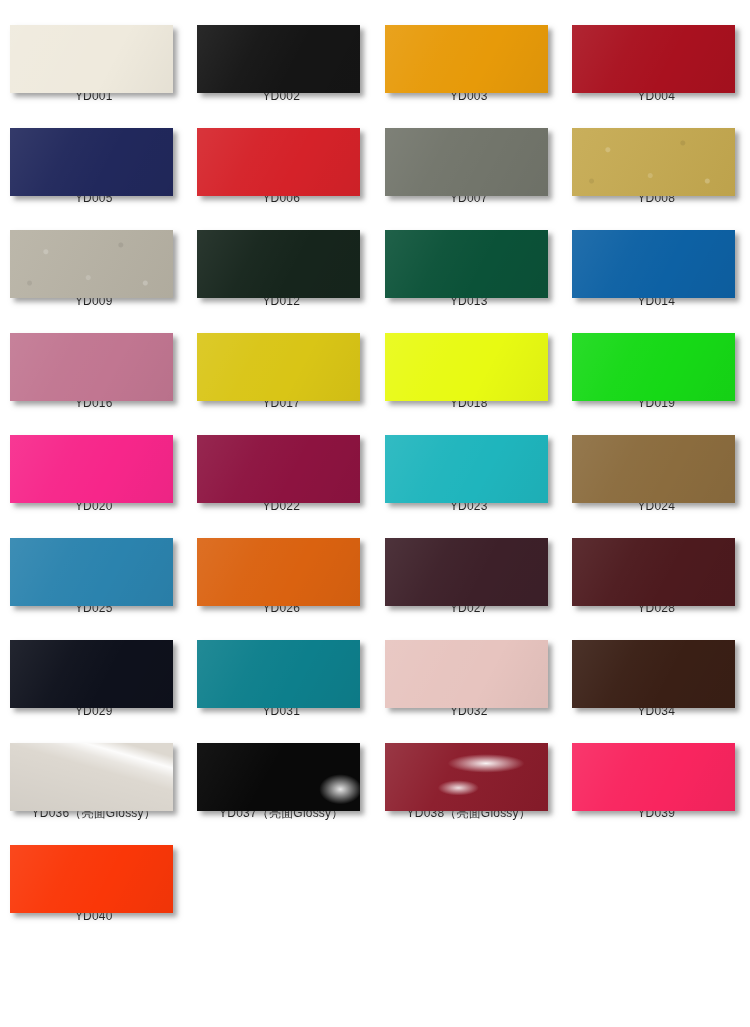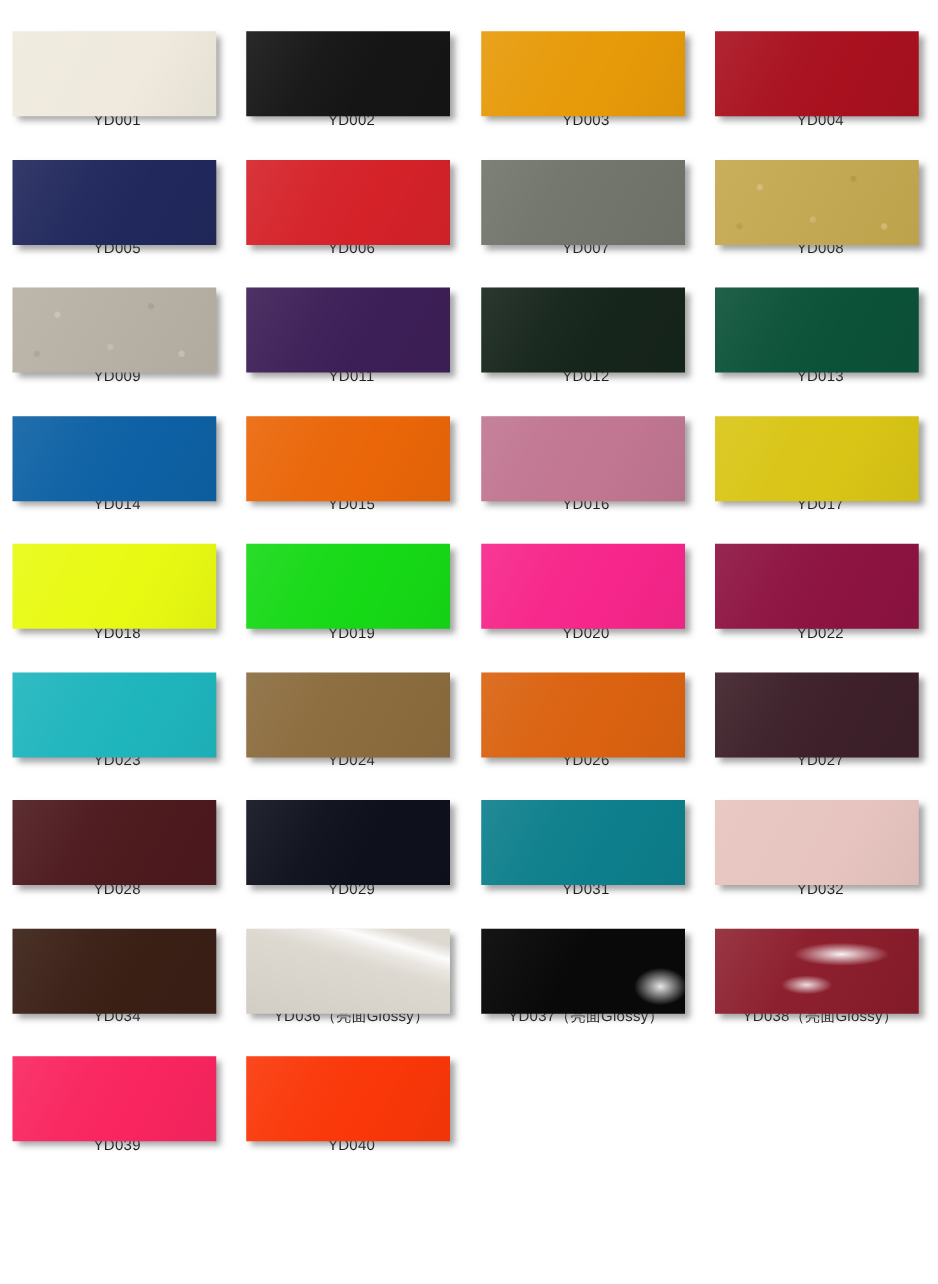--- a/index.html
+++ b/index.html
@@ -147,50 +147,38 @@
       <div class="chip-label">YD008</div>
     </div>
     <div class="swatch-cell">
       <div class="chip-wrap">
         <div class="chip textured" style="background: rgb(183, 178, 164);"></div>
       </div>
       <div class="chip-label">YD009</div>
     </div>
     <div class="swatch-cell">
       <div class="chip-wrap">
-        <div class="chip" style="background: rgb(61, 31, 87);"></div>
-      </div>
-      <div class="chip-label">YD011</div>
-    </div>
-    <div class="swatch-cell">
-      <div class="chip-wrap">
         <div class="chip" style="background: rgb(22, 37, 28);"></div>
       </div>
       <div class="chip-label">YD012</div>
     </div>
     <div class="swatch-cell">
       <div class="chip-wrap">
         <div class="chip" style="background: rgb(11, 82, 56);"></div>
       </div>
       <div class="chip-label">YD013</div>
     </div>
     <div class="swatch-cell">
       <div class="chip-wrap">
         <div class="chip" style="background: rgb(13, 97, 164);"></div>
       </div>
       <div class="chip-label">YD014</div>
     </div>
     <div class="swatch-cell">
       <div class="chip-wrap">
-        <div class="chip" style="background: rgb(234, 102, 8);"></div>
-      </div>
-      <div class="chip-label">YD015</div>
-    </div>
-    <div class="swatch-cell">
-      <div class="chip-wrap">
         <div class="chip" style="background: rgb(193, 118, 145);"></div>
       </div>
       <div class="chip-label">YD016</div>
     </div>
     <div class="swatch-cell">
       <div class="chip-wrap">
         <div class="chip" style="background: rgb(217, 197, 22);"></div>
       </div>
       <div class="chip-label">YD017</div>
     </div>
@@ -222,20 +210,26 @@
       <div class="chip-wrap">
         <div class="chip" style="background: rgb(31, 181, 189);"></div>
       </div>
       <div class="chip-label">YD023</div>
     </div>
     <div class="swatch-cell">
       <div class="chip-wrap">
         <div class="chip" style="background: rgb(139, 108, 62);"></div>
       </div>
       <div class="chip-label">YD024</div>
+    </div>
+    <div class="swatch-cell">
+      <div class="chip-wrap">
+        <div class="chip" style="background: rgb(43, 131, 174);"></div>
+      </div>
+      <div class="chip-label">YD025</div>
     </div>
     <div class="swatch-cell">
       <div class="chip-wrap">
         <div class="chip" style="background: rgb(218, 98, 16);"></div>
       </div>
       <div class="chip-label">YD026</div>
     </div>
     <div class="swatch-cell">
       <div class="chip-wrap">
         <div class="chip" style="background: rgb(61, 32, 41);"></div>

